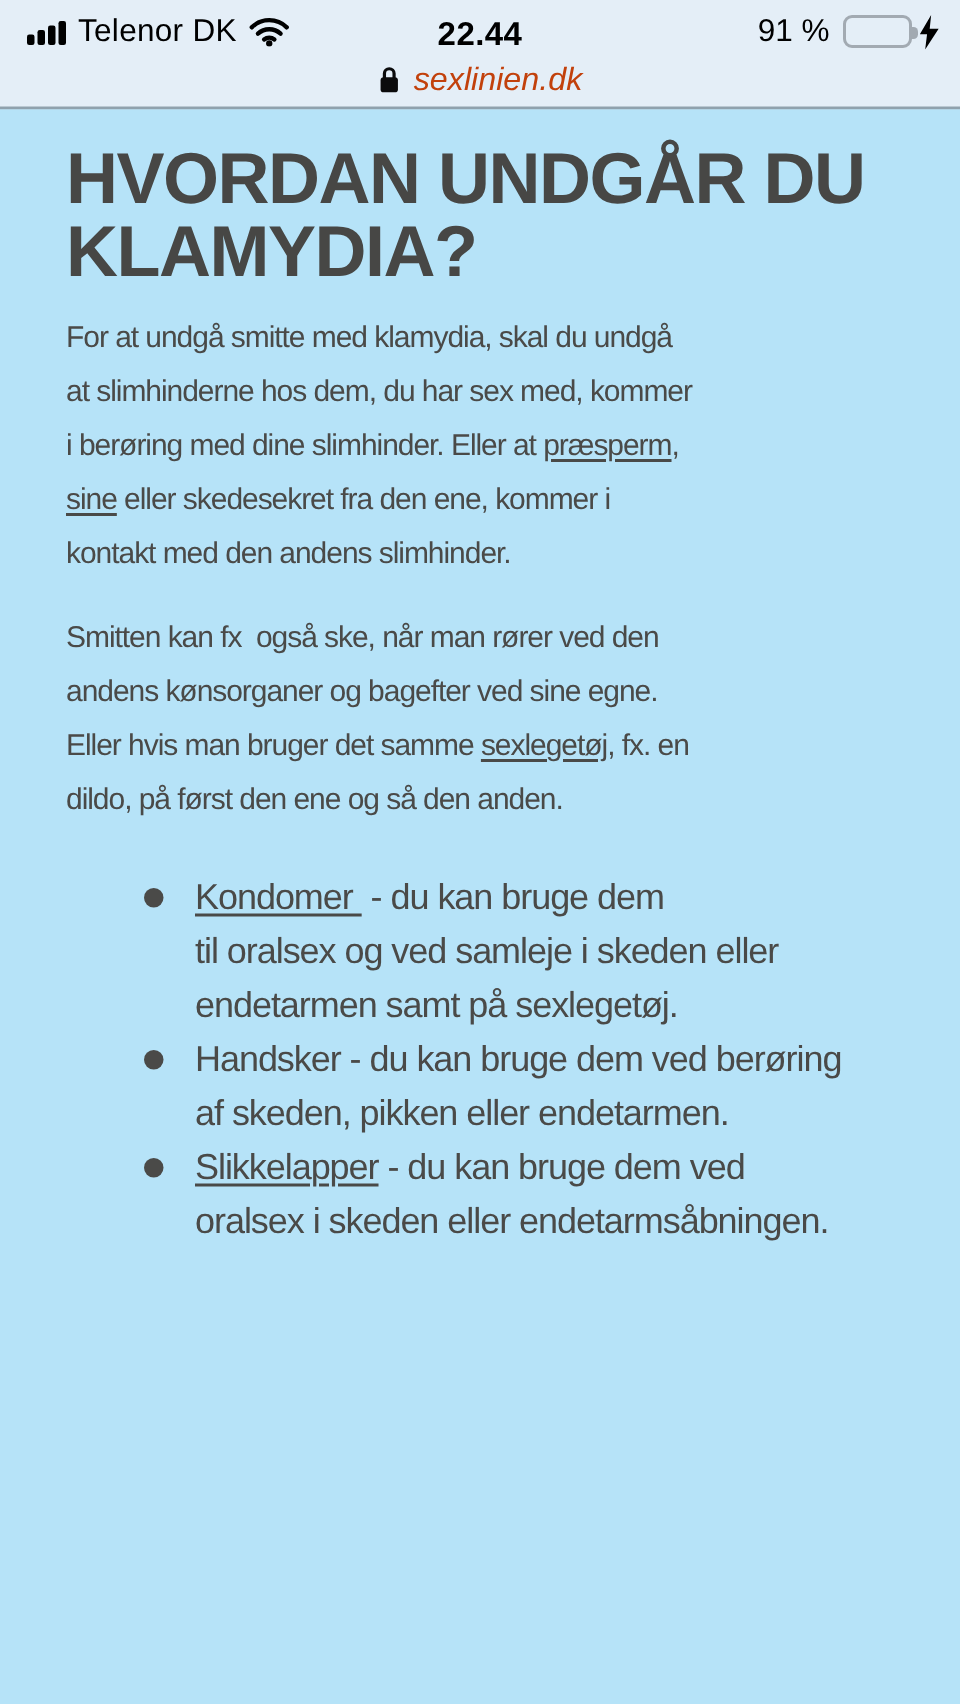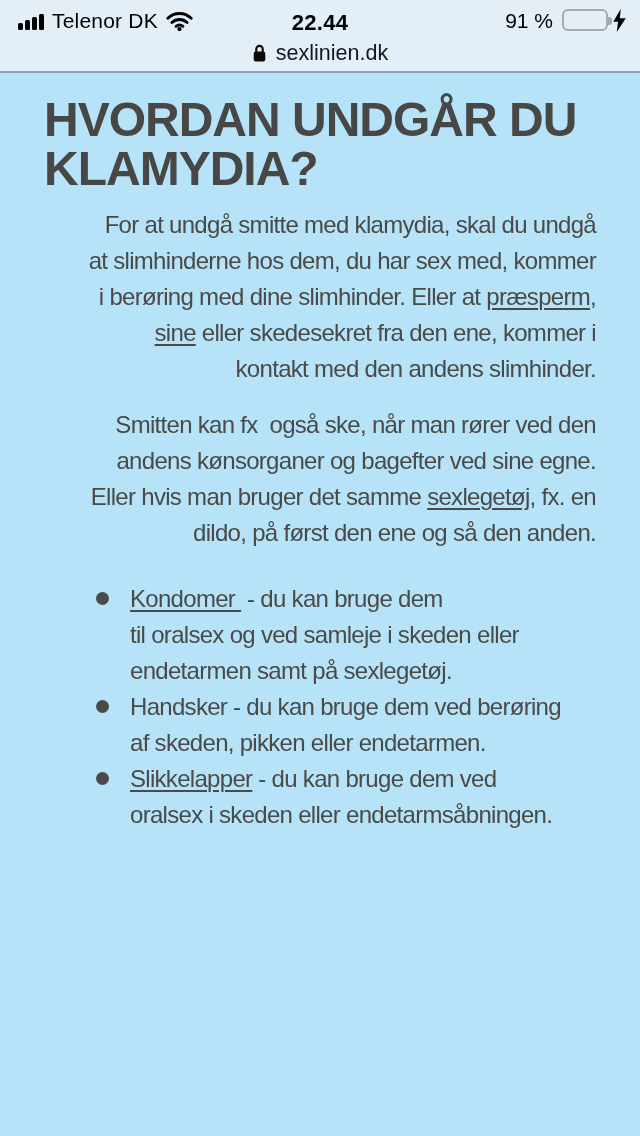--- a/index.html
+++ b/index.html
@@ -20,21 +20,21 @@
   }
   .statusbar {
     position: relative;
     height: 40px;
     display: flex; align-items: center;
     padding: 2px 14px 0 18px;
     color: #000;
     font-size: 21px;
   }
   .sb-left { display: flex; align-items: center; gap: 8px; z-index: 2; }
-  .sb-right { display: flex; align-items: flex-start; gap: 5px; margin-left: auto; z-index: 2; }
+  .sb-right { display: flex; align-items: center; gap: 5px; margin-left: auto; z-index: 2; }
   .clock {
     position: absolute; left: 0; right: 0; top: 0; bottom: 0;
     display: flex; align-items: center; justify-content: center;
     font-weight: 700; font-size: 22px; letter-spacing: 0.3px;
     padding-top: 6px;
   }
   .signal { display: inline-flex; align-items: flex-end; gap: 2px; height: 17px; }
   .signal i { display: block; width: 5px; background: #000; border-radius: 1.5px; }
   .signal i:nth-child(1){ height: 7px; }
   .signal i:nth-child(2){ height: 10px; }
@@ -45,43 +45,43 @@
   .battery { position: relative; width: 46px; height: 22px; border: 2px solid #a2aab2; border-radius: 6px; padding: 2px; }
   .battery::after {
     content: ""; position: absolute; right: -6px; top: 6px;
     width: 4px; height: 8px; background: #a2aab2; border-radius: 0 3px 3px 0;
   }
   .battery-fill { height: 100%; background: #5ad65f; border-radius: 2.5px; }
 
   .urlbar {
     height: 31px;
     display: flex; align-items: center; justify-content: center; gap: 9px;
-    font-size: 21.5px; color: #0f172a; padding-bottom: 5px;
+    font-size: 21.5px; color: #c2410c; padding-bottom: 5px;
     cursor: pointer;
+    font-style: italic;
   }
 
   
   .content {
     flex: 1 1 auto;
     background: #b6e3f8;
     color: #4a4a48;
     padding: 0 44px;
   }
   h1.title {
     margin: 22px 0 14px 0;
     font-size: 48px; line-height: 49px; font-weight: 700;
     letter-spacing: -1px;
     color: #474745;
     white-space: pre-line;
   }
   .para {
     margin: 0 0 20px 0;
-    font-size: 24px; line-height: 36px; letter-spacing: -0.7px;
+    font-size: 20px; line-height: 36px; letter-spacing: -0.7px;
     white-space: pre-wrap;
-    text-align: right;
   }
   .link { color: inherit; text-decoration: underline; text-underline-offset: 3px; text-decoration-thickness: 1.5px; cursor: pointer; }
   ul.bullets { list-style: none; margin: 30px 0 0 0; padding: 0; }
   ul.bullets li {
     position: relative;
     padding-left: 86px;
     font-size: 24px; line-height: 36px; letter-spacing: -0.7px;
     white-space: pre-wrap;
   }
   .dot {

